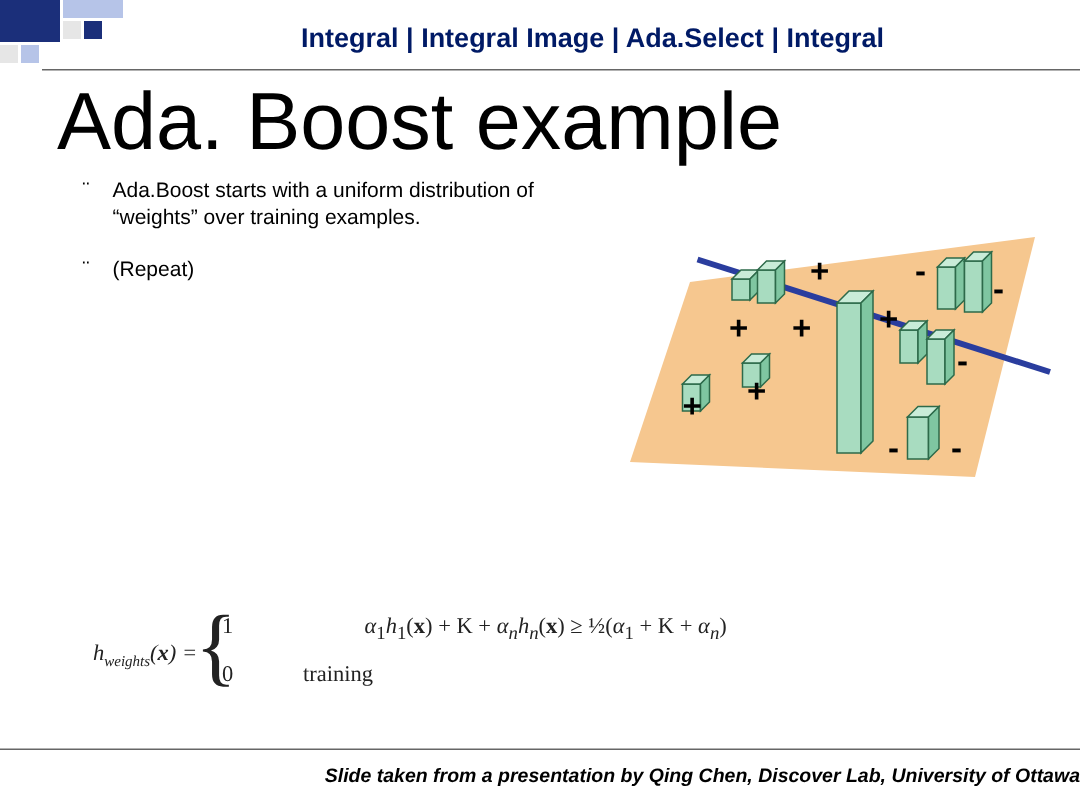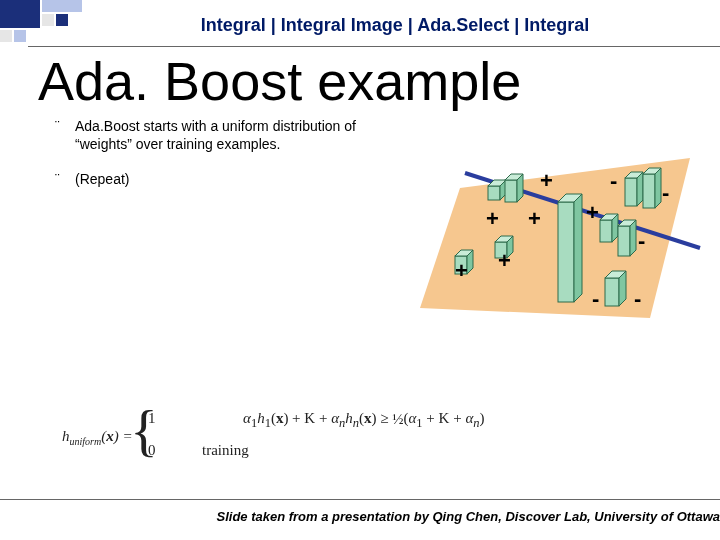--- a/index.html
+++ b/index.html
@@ -114,21 +114,21 @@
     <text x="210" y="40">-</text>
     <text x="262" y="52">-</text>
     <text x="238" y="100">-</text>
     <text x="192" y="158">-</text>
     <text x="234" y="158">-</text>
   </g>
 </svg>
 </div>
 
 <div class="formula">
-  <span class="lhs"><span class="it">h</span><sub style="font-size:10px">uniform</sub>(<b>x</b>) =</span>
+  <span class="lhs"><span class="it">h</span><sub style="font-size:10px">weights</sub>(<b>x</b>) =</span>
   <span class="brace">{</span>
   <span class="row1">1</span>
   <span class="rhs1">
     <span class="it">α</span><sub>1</sub><span class="it">h</span><sub>1</sub>(<b>x</b>) + K + <span class="it">α<sub>n</sub>h<sub>n</sub></span>(<b>x</b>) ≥ <span style="display:inline-block;vertical-align:middle;">½</span>(<span class="it">α</span><sub>1</sub> + K + <span class="it">α<sub>n</sub></span>)
   </span>
   <span class="row2">0</span>
   <span class="rhs2">training</span>
 </div>
 
 <div class="hr2"></div>

